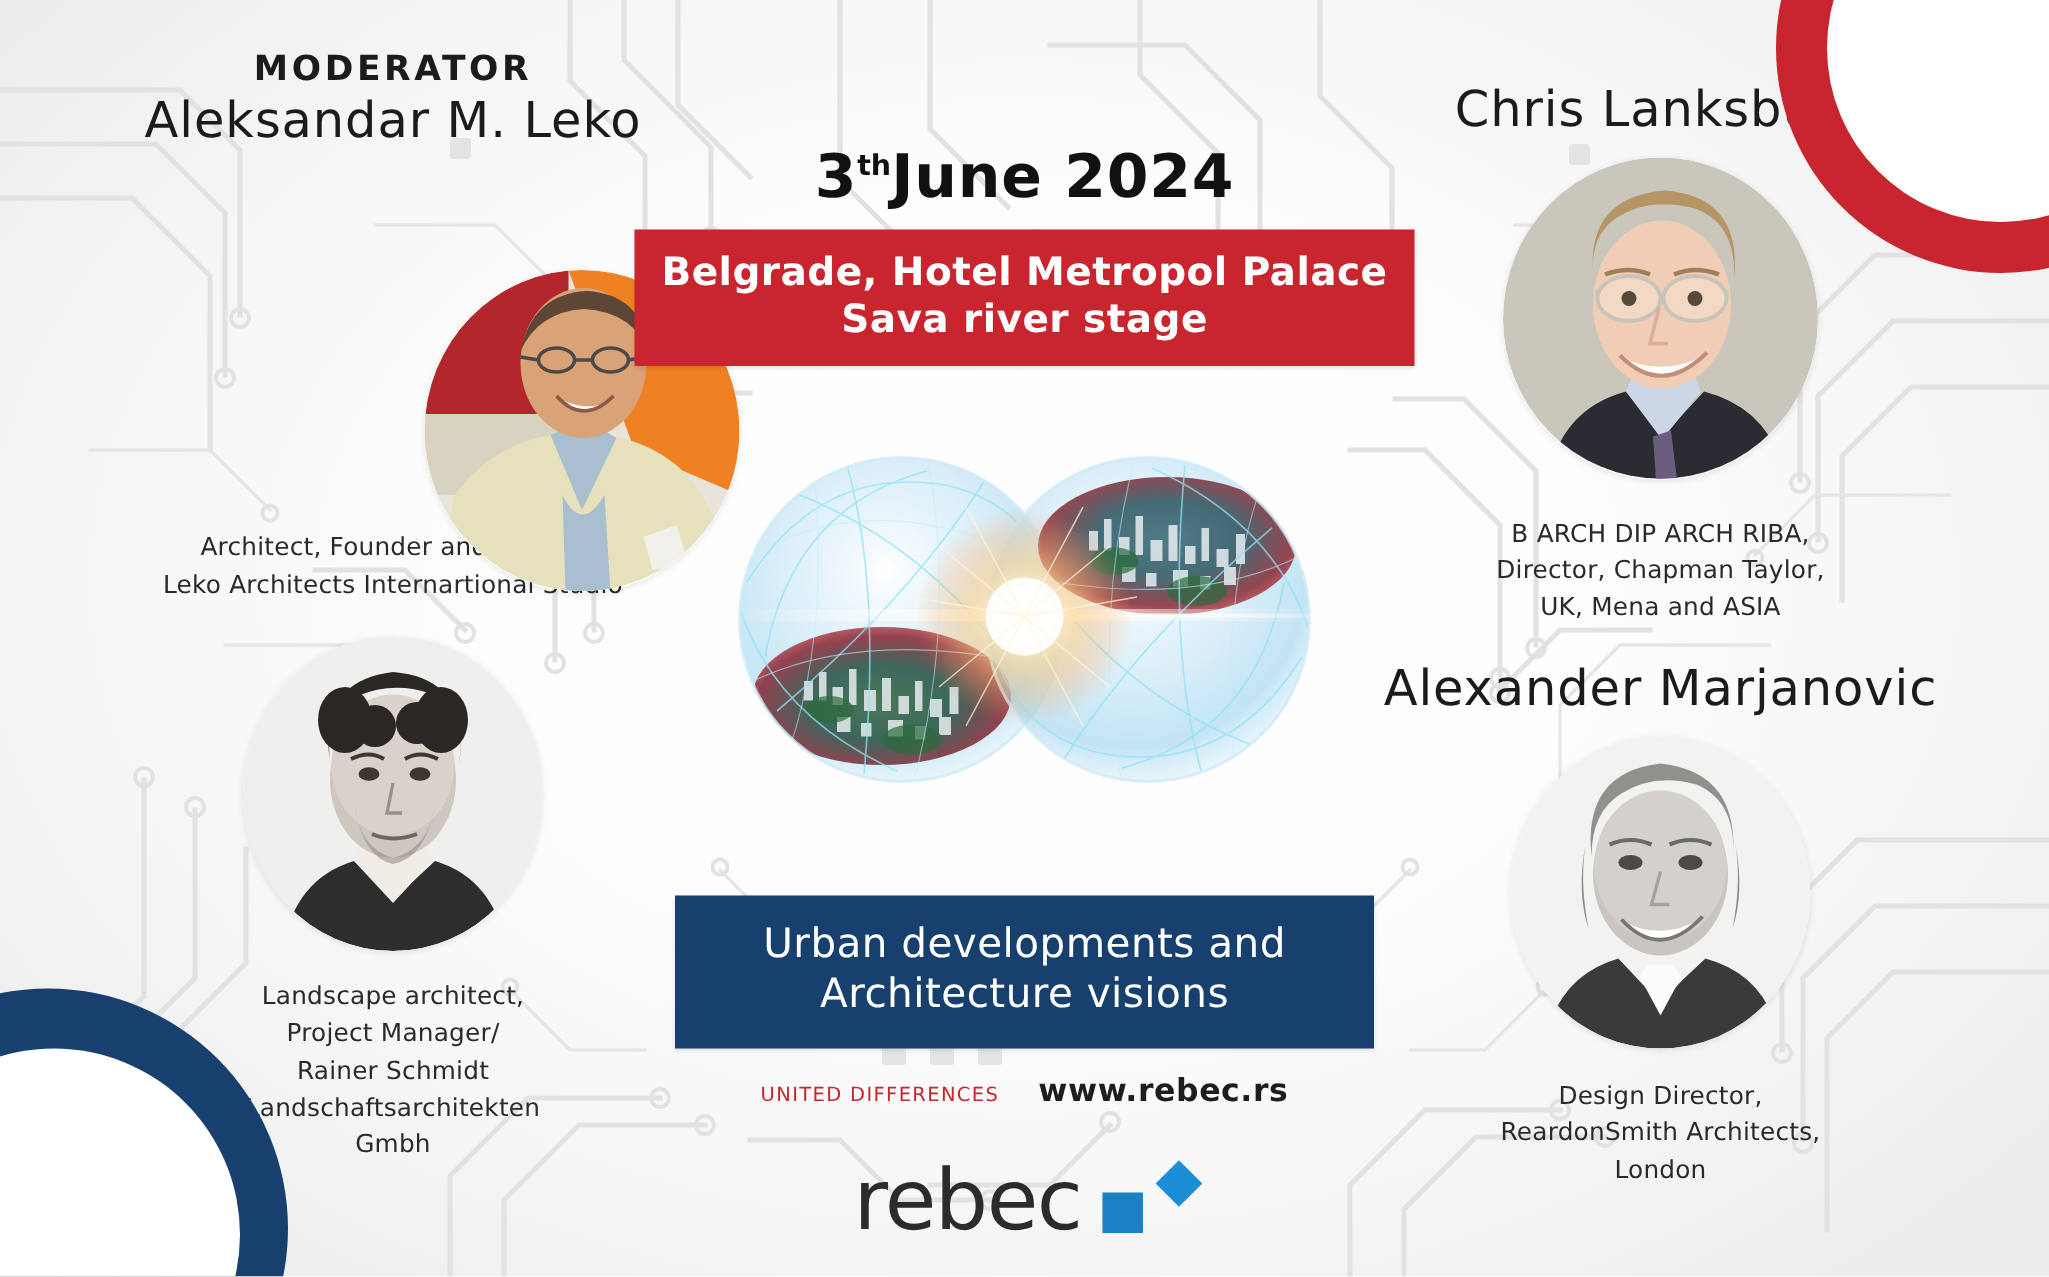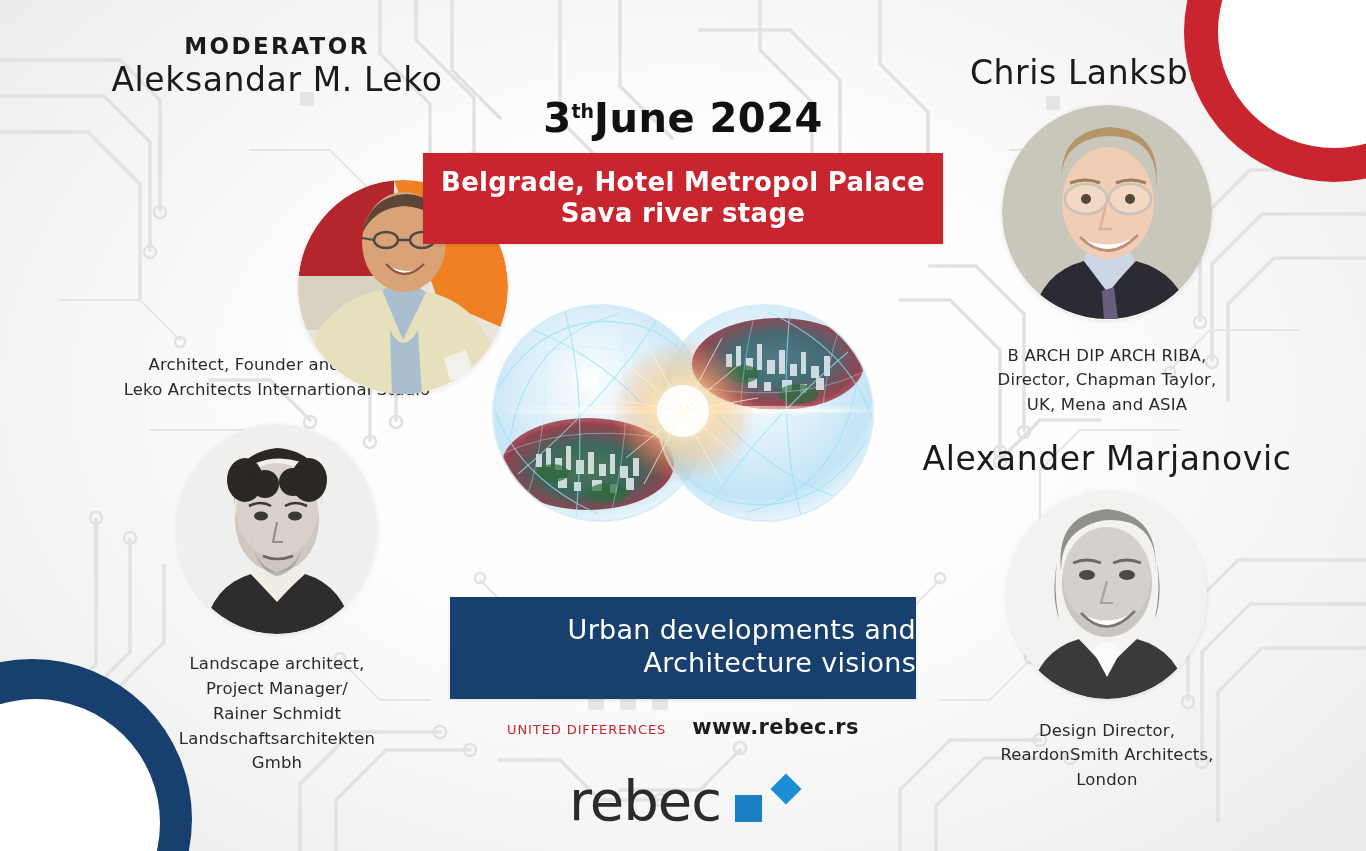--- a/index.html
+++ b/index.html
@@ -112,21 +112,21 @@
     border-radius: 50%;
     overflow: hidden;
     box-shadow: 0 1px 5px rgba(0,0,0,0.10);
   }
   .portrait svg { display: block; }
 
   
   .col { position: absolute; }
 
   
-  #left-col  { left: 42px;  top: 34px;  width: 470px; }
+  #left-col  { left: 27px;  top: 34px;  width: 470px; }
   #right-col { right: 24px; top: 56px;  width: 470px; }
 
   .person { position: relative; }
 
   
   #center-col {
     position: absolute;
     left: 50%;
     transform: translateX(-50%);
     top: 98px;
@@ -173,21 +173,20 @@
     z-index: 14;
   }
   .topic-banner {
     background: #17406e;
     color: #ffffff;
     padding: 17px 0 19px;
     font-size: 27px;
     line-height: 1.22;
     letter-spacing: 0.3px;
     box-shadow: 0 1px 3px rgba(0,0,0,0.12);
-    text-align: right;
   }
   .topic-banner div { white-space: nowrap; }
 
   .slogan-row {
     margin-top: 16px;
     display: flex;
     align-items: baseline;
     justify-content: center;
     gap: 26px;
     white-space: nowrap;

